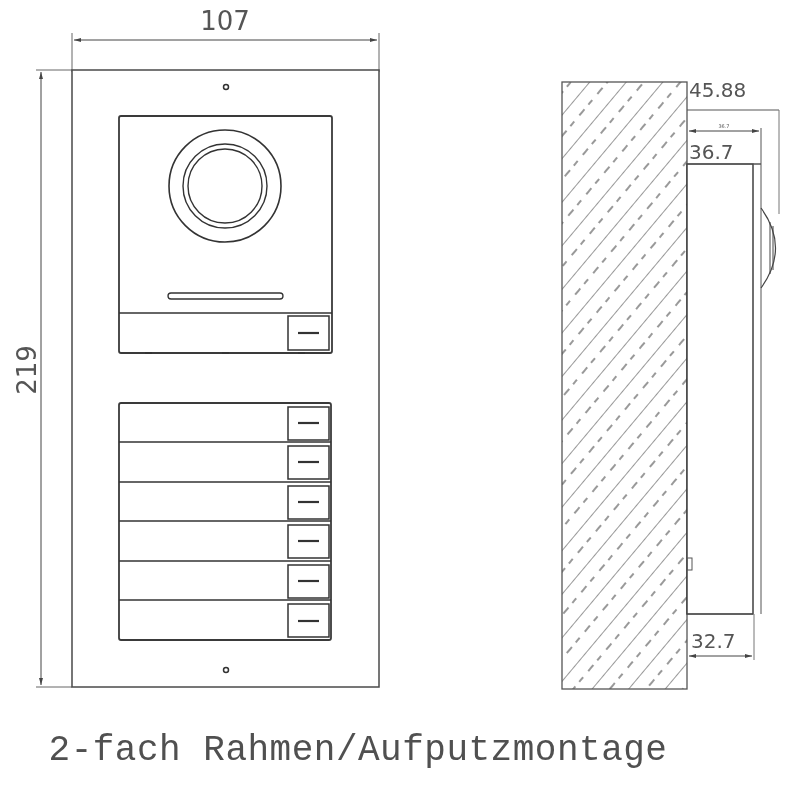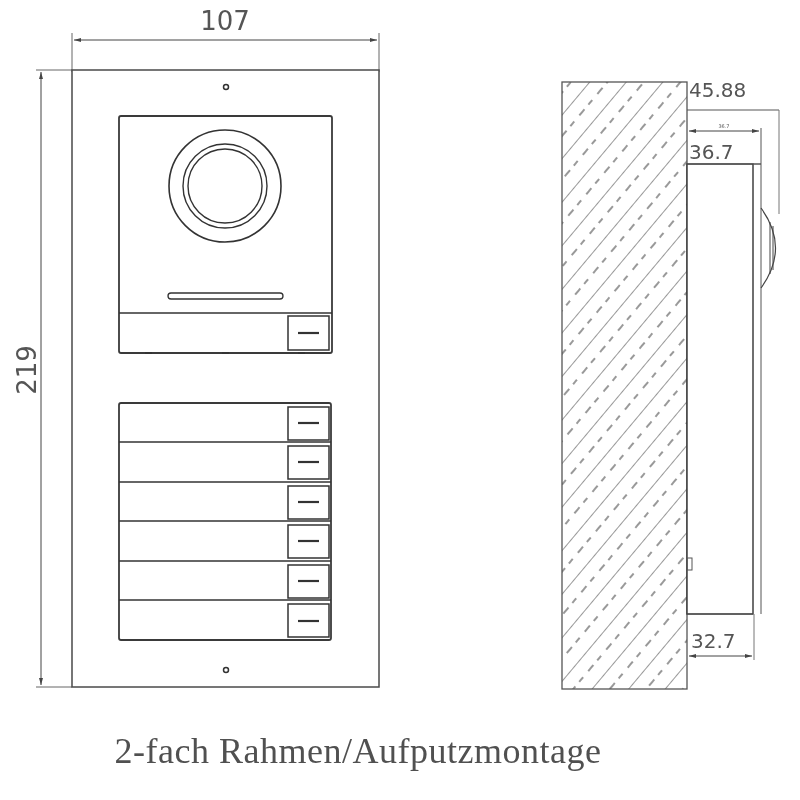--- a/index.html
+++ b/index.html
@@ -1,21 +1,21 @@
 <!DOCTYPE html>
 <html><head>
 <meta charset="utf-8">
 <style>
   html, body { margin: 0; padding: 0; background: #ffffff; }
   body { width: 800px; height: 800px; position: relative; overflow: hidden;
          font-family: "DejaVu Sans", sans-serif; color: #444; }
   svg { position: absolute; left: 0; top: 0; }
   .dim-text { font-family: "DejaVu Sans", sans-serif; fill: #555; }
   .caption { position: absolute; left: 0; width: 716px; top: 730px; text-align: center;
-             font-family: Liberation Serif, serif; font-size: 36px; color: #505050;
+             font-family: Liberation Mono, monospace; font-size: 36px; color: #505050;
              letter-spacing: 0.5px; }
 </style>
 </head>
 <body>
 
 <svg width="800" height="800" viewBox="0 0 800 800">
   <defs>
     <marker id="arr" markerWidth="8" markerHeight="8" refX="7" refY="4" orient="auto-start-reverse">
       <path d="M0,2 L7,4 L0,6 Z" fill="#444"></path>
     </marker>

